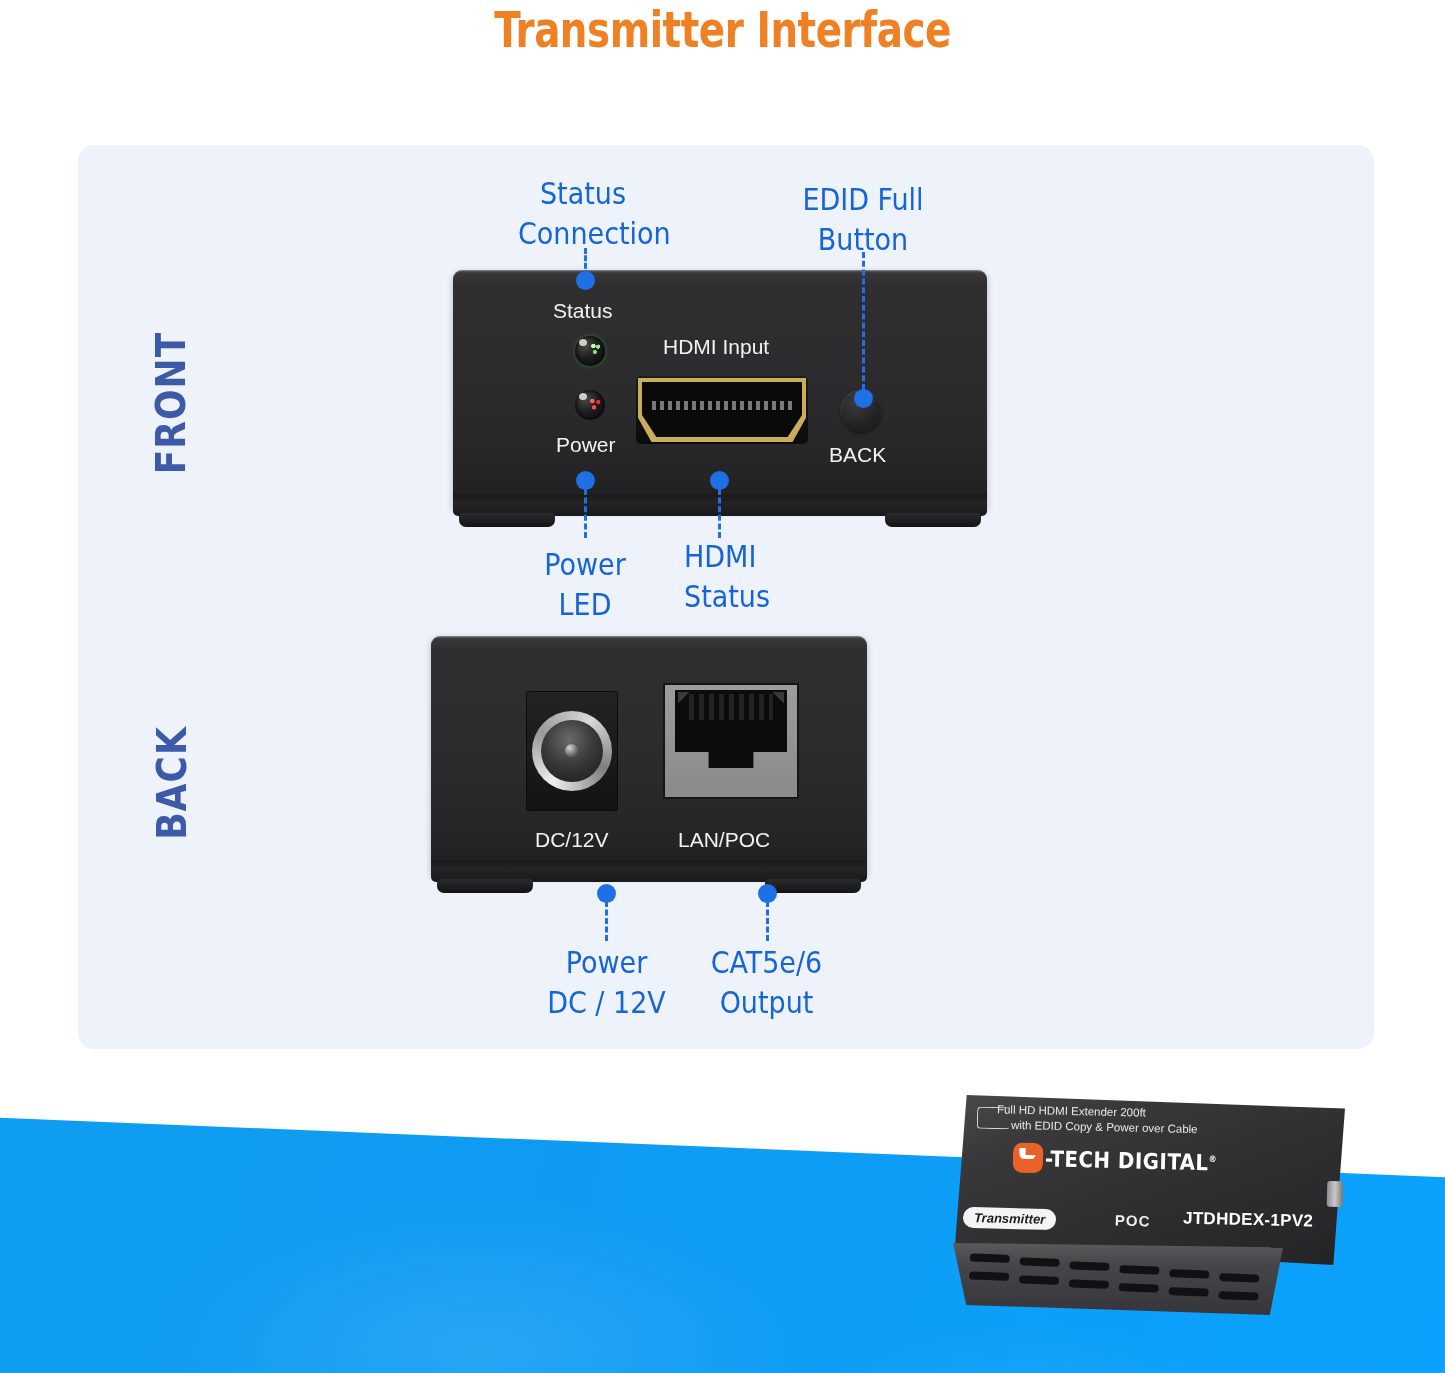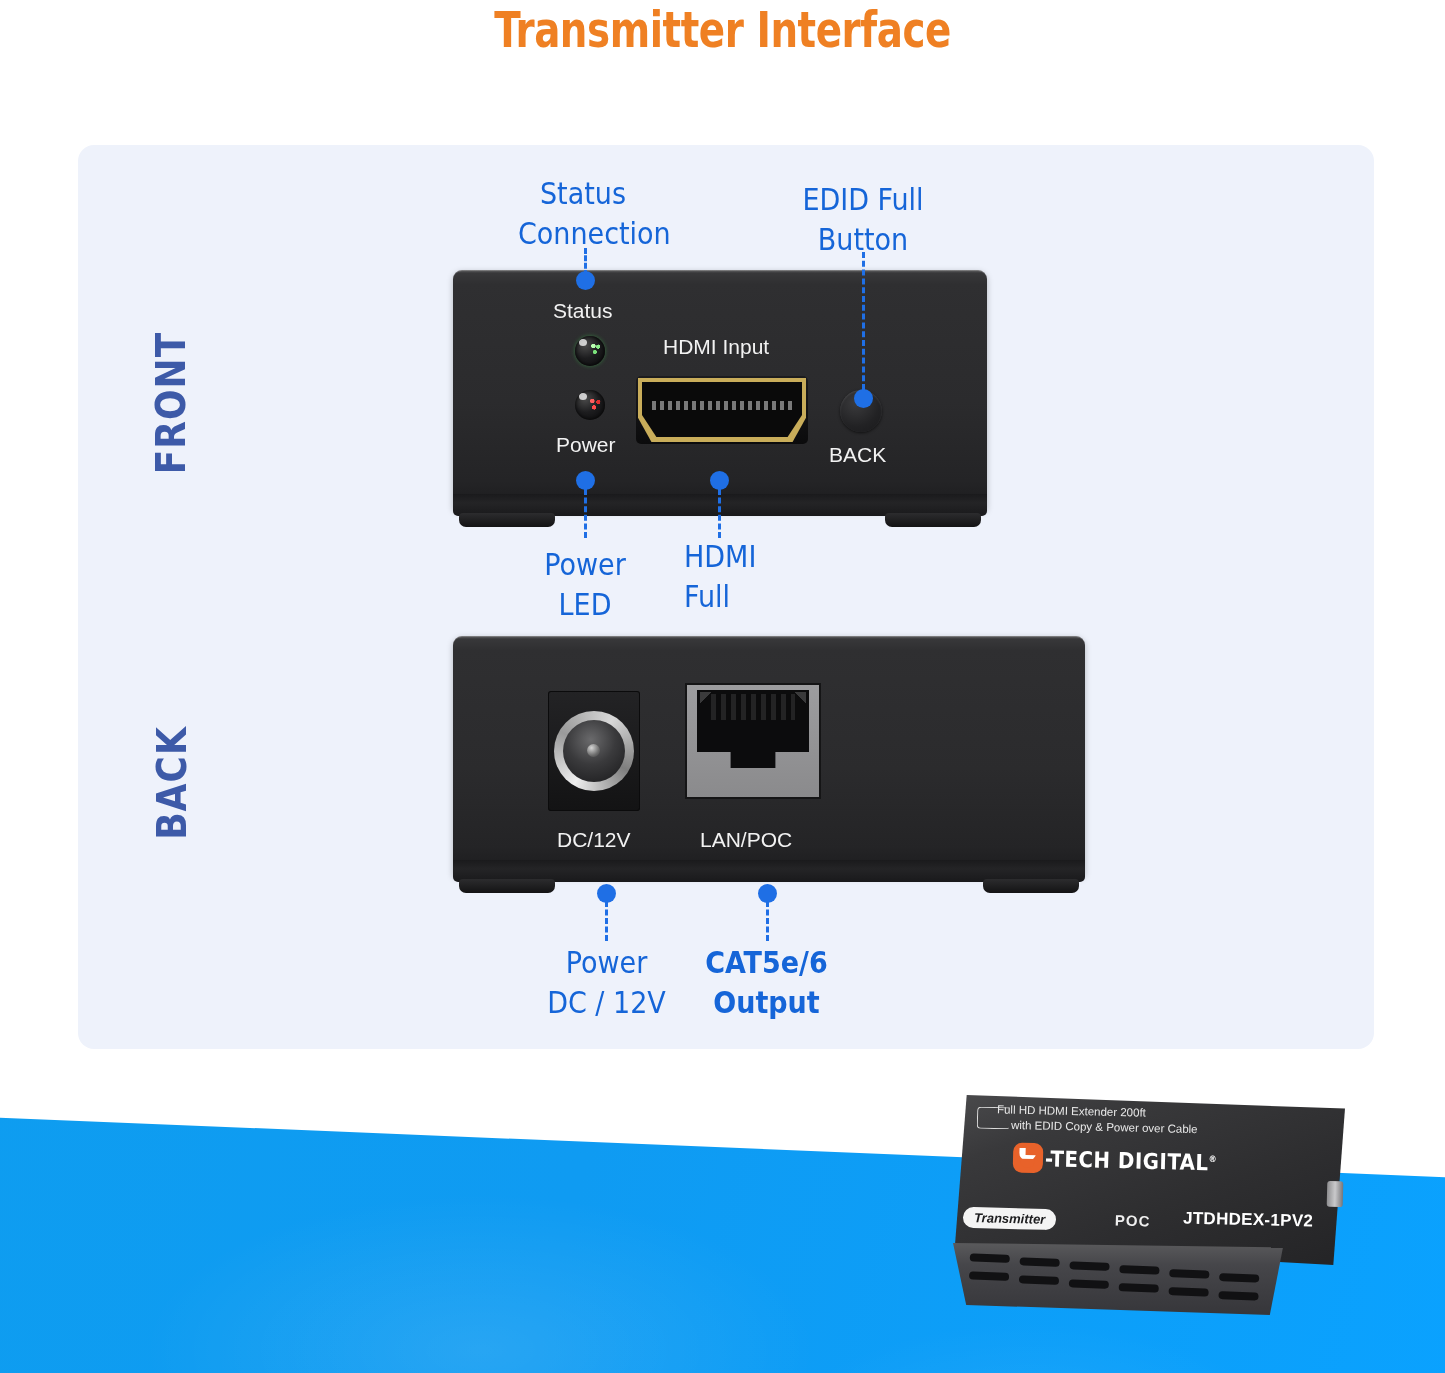--- a/index.html
+++ b/index.html
@@ -324,23 +324,23 @@
 <div class="dot" style="left:854px; top:389px;"></div>
 
 <div class="dot" style="left:576px; top:471px;"></div>
 <div class="dash" style="left:584px; top:489px; height:49px;"></div>
 <div class="callout" style="left:524px; top:545px; text-align:center; width:122px;">Power
 LED</div>
 
 <div class="dot" style="left:710px; top:471px;"></div>
 <div class="dash" style="left:718px; top:489px; height:49px;"></div>
 <div class="callout" style="left:684px; top:537px; text-align:left; width:130px;">HDMI
-Full</div>
-
-<div class="device" style="left:453px; top:636px; width:632px; height:262px;">
+Status</div>
+
+<div class="device" style="left:431px; top:636px; width:436px; height:262px;">
   <div class="chassis" style="height:240px;"></div>
   <div class="lip" style="top:224px;"></div>
   <div class="foot" style="left:6px; top:243px;"></div>
   <div class="foot" style="right:6px; top:243px;"></div>
 
   <div class="dc-frame" style="left:95px; top:55px;">
     <div class="dc-ring"></div>
     <div class="dc-bowl"></div>
     <div class="dc-pin"></div>
   </div>
@@ -355,21 +355,21 @@
   <div class="pnl-text" style="left:247px; top:192px;">LAN/POC</div>
 </div>
 
 <div class="dot" style="left:597px; top:884px;"></div>
 <div class="dash" style="left:605px; top:901px; height:40px;"></div>
 <div class="callout" style="left:534px; top:943px; text-align:center; width:145px;">Power
 DC / 12V</div>
 
 <div class="dot" style="left:758px; top:884px;"></div>
 <div class="dash" style="left:766px; top:901px; height:40px;"></div>
-<div class="callout" style="left:700px; top:943px; text-align:center; width:133px;font-weight:bold;">CAT5e/6
+<div class="callout" style="left:700px; top:943px; text-align:center; width:133px;">CAT5e/6
 Output</div>
 
 <div class="banner"></div>
 
 <div class="product">
   <div class="prod-top"></div>
   <div class="prod-front"></div>
 
   <div class="hook"></div>
   <div class="prod-text prod-line1">Full HD HDMI Extender 200ft</div>

